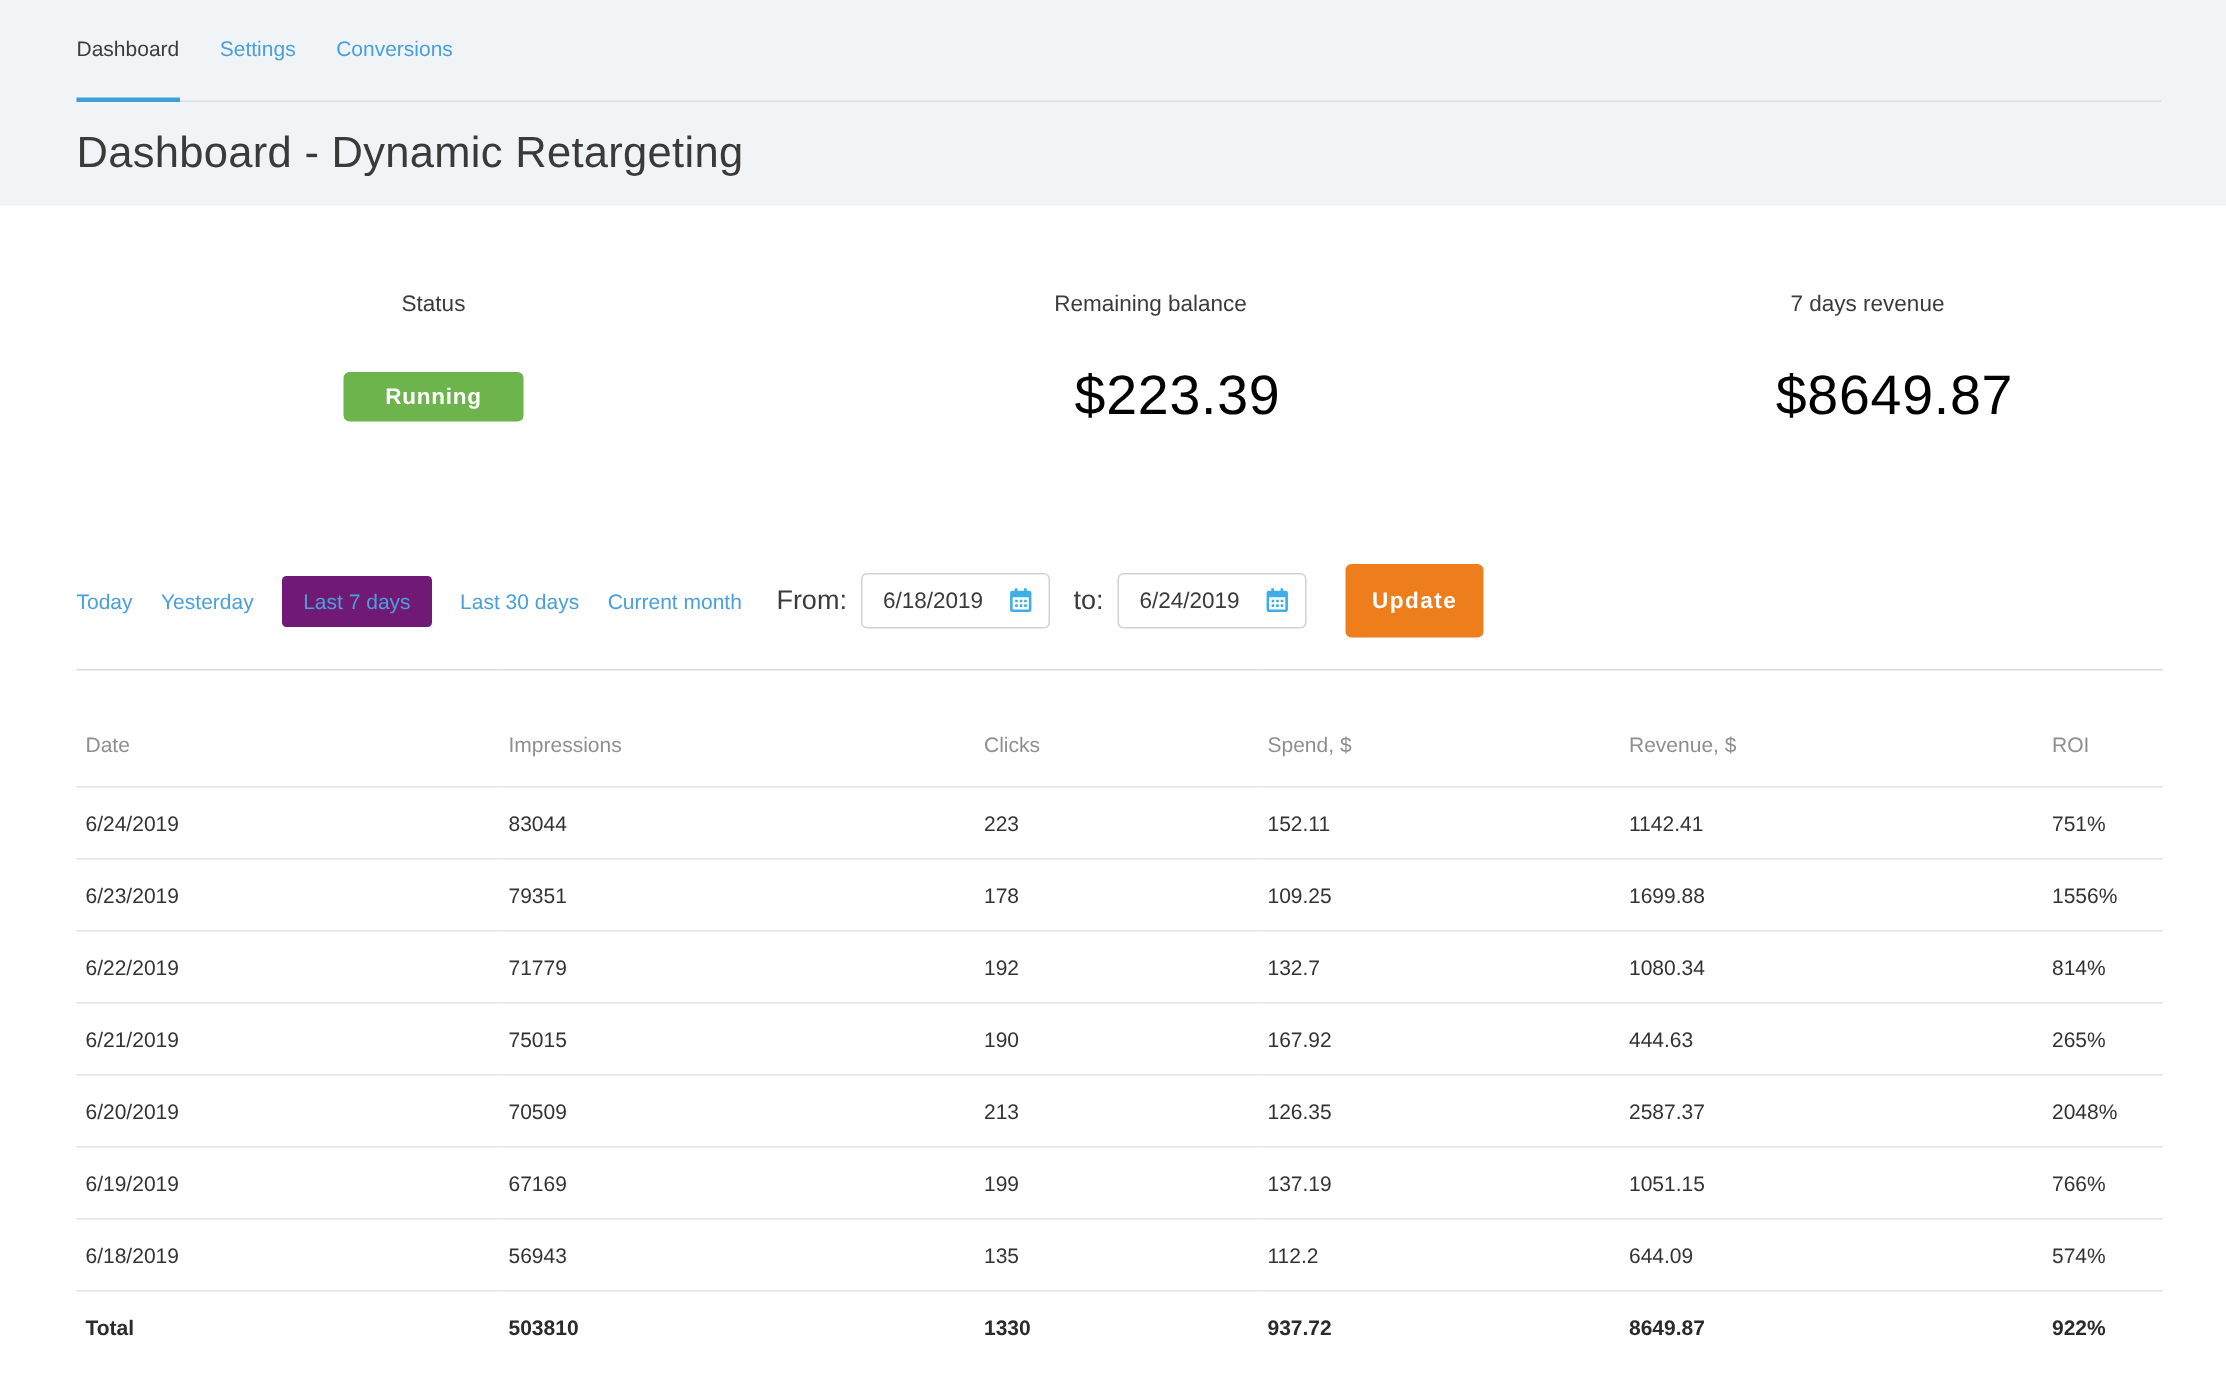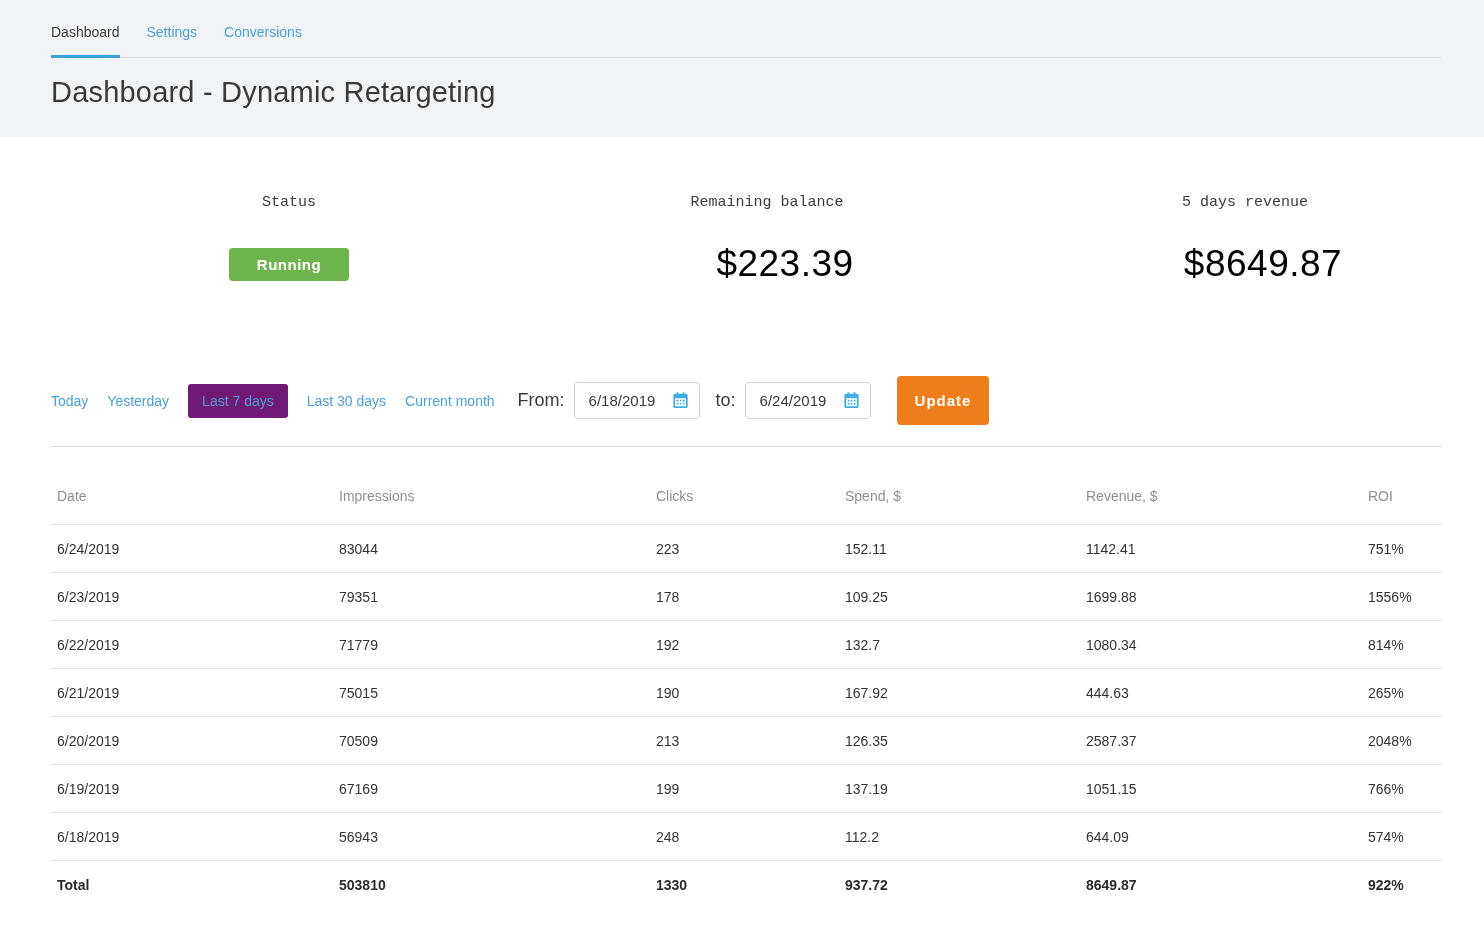--- a/index.html
+++ b/index.html
@@ -13,21 +13,21 @@
 
   
   .band { background: #f1f4f7; height: 137px; }
   .tabs {
     display: flex;
     margin: 0 43px 0 51px;
     border-bottom: 1px solid #d9dde0;
   }
   .tab {
     font-size: 14px;
-    padding: 24px 0 15px 0;
+    padding: 24px 0 25px 0;
     margin-right: 27px;
     color: #4aa0dc;
     cursor: pointer;
     white-space: nowrap;
   }
   .tab.active {
     color: #3c3c3c;
     border-bottom: 3px solid #3f9fd8;
     margin-bottom: -1px;
   }
@@ -39,21 +39,21 @@
     letter-spacing: 0.2px;
   }
 
   
   .stats {
     display: flex;
     margin-left: 50px;
     padding-top: 57px;
   }
   .stat { width: 500px; text-align: center; }
-  .stat-label { font-size: 15px; color: #3b3b3b; line-height: 18px; font-family: Liberation Mono, monospace; }
+  .stat-label { font-size: 15px; color: #3b3b3b; line-height: 18px; }
   .stat-value {
     margin-top: 30px; height: 44px;
     display: flex; align-items: center; justify-content: center;
   }
   .badge {
     display: inline-block;
     background: #6db44c;
     color: #ffffff;
     font-size: 15px;
     font-weight: bold;
@@ -179,21 +179,21 @@
       <span class="badge">Running</span>
     </div>
   </div>
   <div class="stat">
     <div class="stat-label">Remaining balance</div>
     <div class="stat-value">
       <span class="money">$223.39</span>
     </div>
   </div>
   <div class="stat">
-    <div class="stat-label">5 days revenue</div>
+    <div class="stat-label">7 days revenue</div>
     <div class="stat-value">
       <span class="money">$8649.87</span>
     </div>
   </div>
 </div>
 
 <div class="filters">
   <span class="preset-link">Today</span>
   <span class="preset-link">Yesterday</span>
   <span class="preset-chip">Last 7 days</span>
@@ -283,21 +283,21 @@
       <td>6/19/2019</td>
       <td>67169</td>
       <td>199</td>
       <td>137.19</td>
       <td>1051.15</td>
       <td>766%</td>
     </tr>
     <tr>
       <td>6/18/2019</td>
       <td>56943</td>
-      <td>248</td>
+      <td>135</td>
       <td>112.2</td>
       <td>644.09</td>
       <td>574%</td>
     </tr>
     <tr class="total-row">
       <td>Total</td>
       <td>503810</td>
       <td>1330</td>
       <td>937.72</td>
       <td>8649.87</td>

